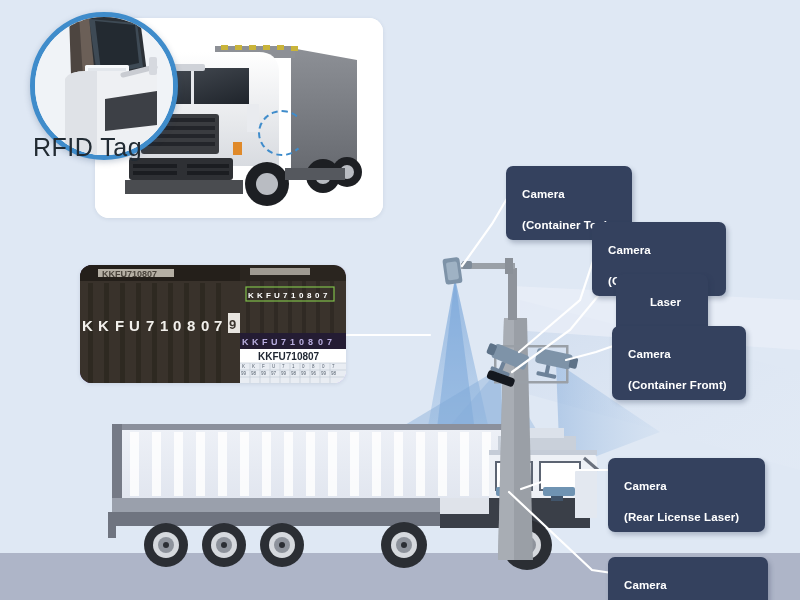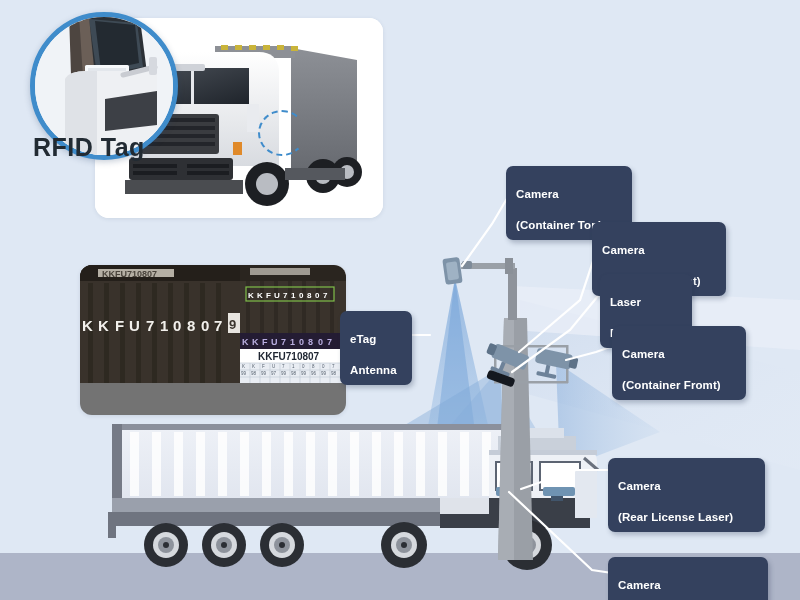--- a/index.html
+++ b/index.html
@@ -23,45 +23,45 @@
     overflow:hidden;
   }
   .rfid-circle {
     position:absolute; left:30px; top:12px; width:148px; height:148px;
     border-radius:50%; background:#eef2f6;
     border:5px solid #3f8ccb; overflow:hidden;
     box-shadow:0 2px 6px rgba(30,60,100,.25);
   }
   .rfid-label {
     position:absolute; left:33px; top:133px;
-    font-size:25px; font-weight:700; color:#222b33; letter-spacing:.5px;
+    font-size:25px; font-weight:400; color:#222b33; letter-spacing:.5px;
   }
   .dash-ellipse {
     position:absolute; left:163px; top:92px; width:48px; height:46px;
     border:2px dashed #3f8ccb; border-radius:50%;
     border-right-color:transparent;
   }
 
   
   .ocr-panel {
-    position:absolute; left:80px; top:265px; width:266px; height:150px;
-    background:#737373; border-radius:12px; overflow:hidden;
+    position:absolute; left:80px; top:265px; width:266px; height:118px;
+    background:#8b5cf6; border-radius:12px; overflow:hidden;
     box-shadow:0 1px 4px rgba(40,60,90,.12);
   }
   .ocr-left { position:absolute; left:0; top:0; width:160px; height:118px;
     background:linear-gradient(170deg,#2f2a25 0%,#423a31 45%,#352e27 100%); }
   .ocr-right { position:absolute; left:160px; top:0; width:106px; height:118px; background:#f4f6f9; }
 
   
   .label {
     position:absolute;
     background:#34415e;
     color:#ffffff;
     font-size:11.5px; font-weight:700; line-height:1.32;
-    padding:6px 9px 7px 10px;
+    padding:6px 9px 7px 16px;
     border-radius:7px;
     white-space:pre-line;
     box-shadow:2px 3px 5px rgba(35,50,80,.28);
     letter-spacing:.1px;
   }
 
   
   .scene { position:absolute; left:0; top:0; width:800px; height:600px; }
 </style>
 </head>
@@ -468,36 +468,32 @@
             <text x="51" y="110">98</text>
           <text x="61" y="110">99</text>
             <text x="71" y="110">96</text>
             <text x="81" y="110">99</text>
           <text x="91" y="110">98</text>
         </g>
       </svg>
     </div>
   </div>
 
-  <div class="label" style="left:340px; top:311px; width:72px;">
-    <span>eTag</span><br>
-    <span>Antenna</span>
-  </div>
 
   <div class="label" style="left:506px; top:166px; width:126px;">
     <span>Camera</span><br>
     <span>(Container Top)</span>
   </div>
 
   <div class="label" style="left:592px; top:222px; width:134px;">
     <span>Camera</span><br>
     <span>(Container Fromt)</span>
   </div>
 
-  <div class="label" style="left:600px; top:274px; width:92px;">
+  <div class="label" style="left:616px; top:274px; width:92px;text-align:center;">
     <span>Laser</span><br>
     <span>Detector</span>
   </div>
 
   <div class="label" style="left:612px; top:326px; width:134px;">
     <span>Camera</span><br>
     <span>(Container Fromt)</span>
   </div>
 
   <div class="label" style="left:608px; top:458px; width:157px;">

